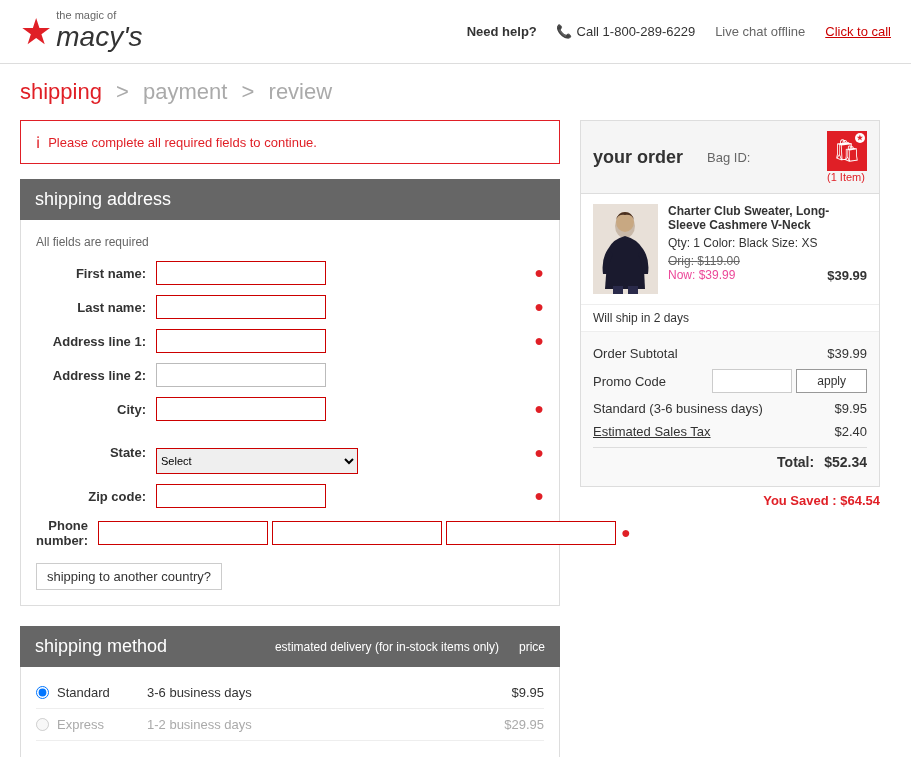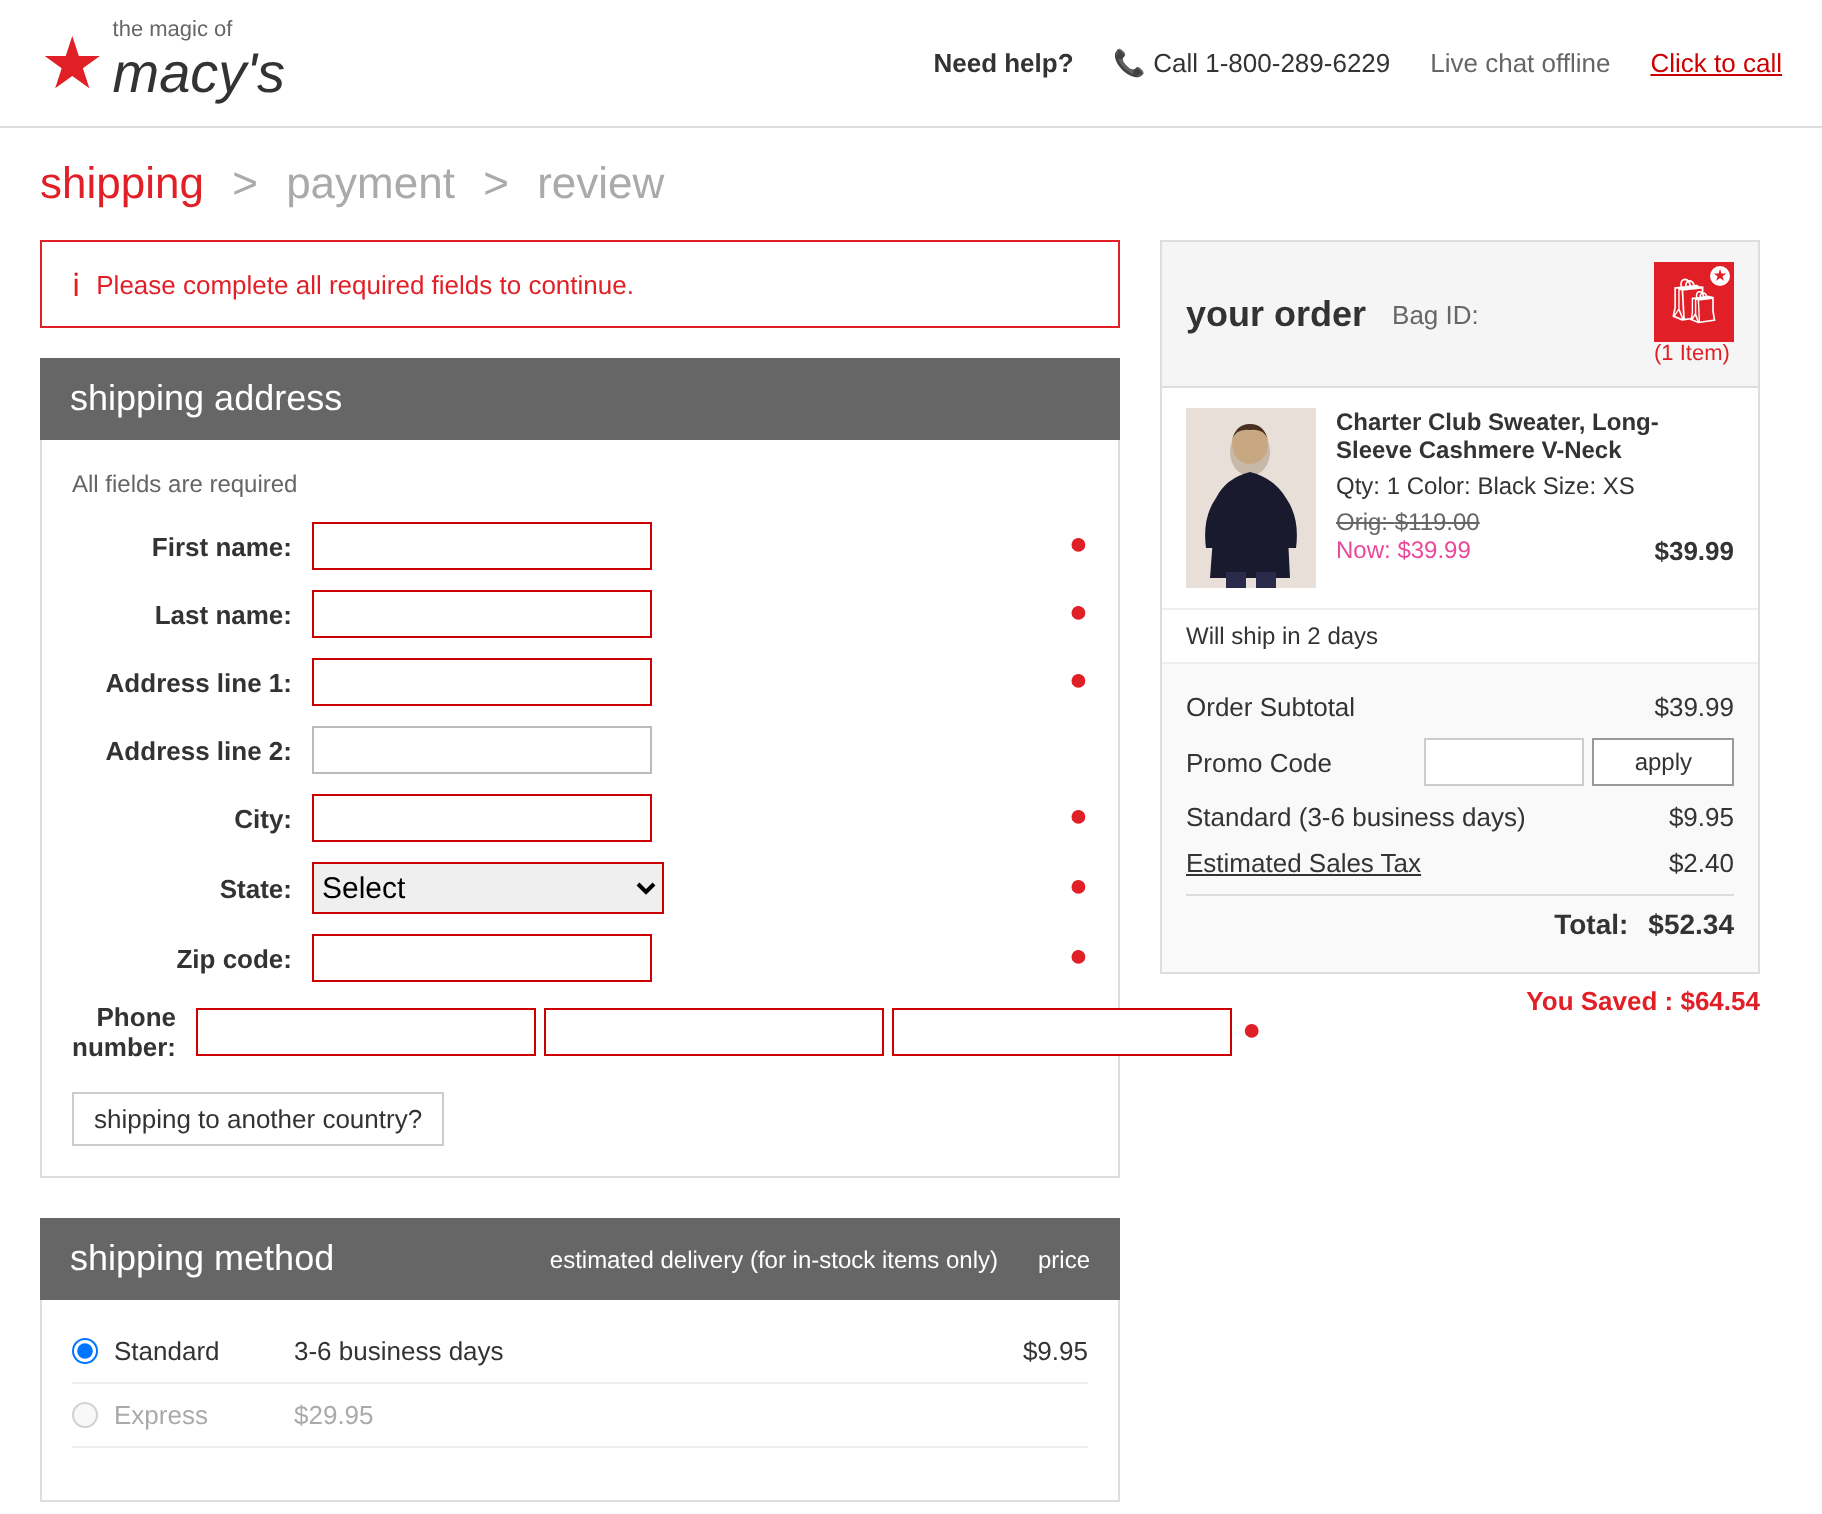--- a/index.html
+++ b/index.html
@@ -35,21 +35,21 @@
     .section-header { background: #666; color: #fff; padding: 10px 15px; font-size: 18px; font-weight: normal; }
 
     
     .form-section { border: 1px solid #ddd; border-top: none; padding: 15px; }
     .fields-required { font-size: 12px; color: #666; margin-bottom: 12px; }
     .form-row { display: flex; align-items: center; margin-bottom: 10px; }
     .form-label { width: 120px; text-align: right; padding-right: 10px; font-size: 13px; font-weight: bold; }
     .form-input { flex: 1; }
     .form-input input[type="text"] { width: 170px; height: 24px; border: 1px solid #c00; padding: 2px 4px; font-size: 13px; }
     .form-input input[type="text"].no-error { border: 1px solid #bbb; }
-    .form-input select { width: 176px; height: 26px; border: 1px solid #c00; font-size: 15px; }
+    .form-input select { width: 202px; height: 26px; border: 1px solid #c00; font-size: 11px; margin-top: 17px; }
     .required-icon { color: #e01f26; font-size: 16px; margin-left: 5px; }
     .phone-inputs { display: flex; gap: 4px; }
     .phone-inputs input { width: 48px; height: 24px; border: 1px solid #c00; padding: 2px; font-size: 13px; }
 
     
     .country-link { margin-top: 15px; }
     .country-link a { color: #333; font-size: 13px; border: 1px solid #ccc; padding: 5px 10px; text-decoration: none; display: inline-block; }
 
     
     .method-section { margin-top: 20px; }
@@ -63,21 +63,21 @@
     .method-name { width: 90px; font-size: 13px; }
     .method-name.disabled { color: #aaa; }
     .method-days { flex: 1; font-size: 13px; color: #333; }
     .method-days.disabled { color: #aaa; }
     .method-price { font-size: 13px; color: #333; }
     .method-price.disabled { color: #aaa; }
     .shipping-calc { text-align: right; padding: 8px 0; font-size: 12px; color: #666; display: flex; align-items: center; justify-content: flex-end; gap: 4px; }
 
     
     .order-box { border: 1px solid #ddd; }
-    .order-header { background: #f5f5f5; padding: 10px 12px; display: flex; align-items: center; gap: 13px; border-bottom: 1px solid #ddd; }
+    .order-header { background: #f5f5f5; padding: 10px 12px; display: flex; align-items: center; gap: 24px; border-bottom: 1px solid #ddd; }
     .order-title { font-size: 18px; font-weight: bold; }
     .bag-id { font-size: 13px; color: #666; flex: 1; }
     .bag-icon { text-align: center; }
     .item-count { font-size: 11px; color: #e01f26; text-align: left; }
     .order-item { padding: 10px 12px; display: flex; gap: 10px; border-bottom: 1px solid #eee; }
     .item-image { width: 65px; height: 90px; background: #ddd; overflow: hidden; display: flex; align-items: center; justify-content: center; }
     .item-image svg { width: 65px; height: 90px; }
     .item-details { flex: 1; font-size: 12px; }
     .item-name { font-size: 12px; font-weight: bold; color: #333; margin-bottom: 4px; }
     .item-qty { color: #333; margin-bottom: 4px; }
@@ -246,20 +246,21 @@
           <input type="radio" name="shipping" checked="" style="">
           <span class="method-name">Standard</span>
           <span class="method-days">3-6 business days</span>
           <span class="method-price">$9.95</span>
         </div>
 
 
         <div class="method-row">
           <input type="radio" name="shipping" disabled="" style="">
           <span class="method-name disabled">Express</span>
+          <span class="method-days disabled">1-2 business days</span>
           <span class="method-price disabled">$29.95</span>
         </div>
 
         <div class="shipping-calc">
           
           
         </div>
       </div>
     </div>
 

